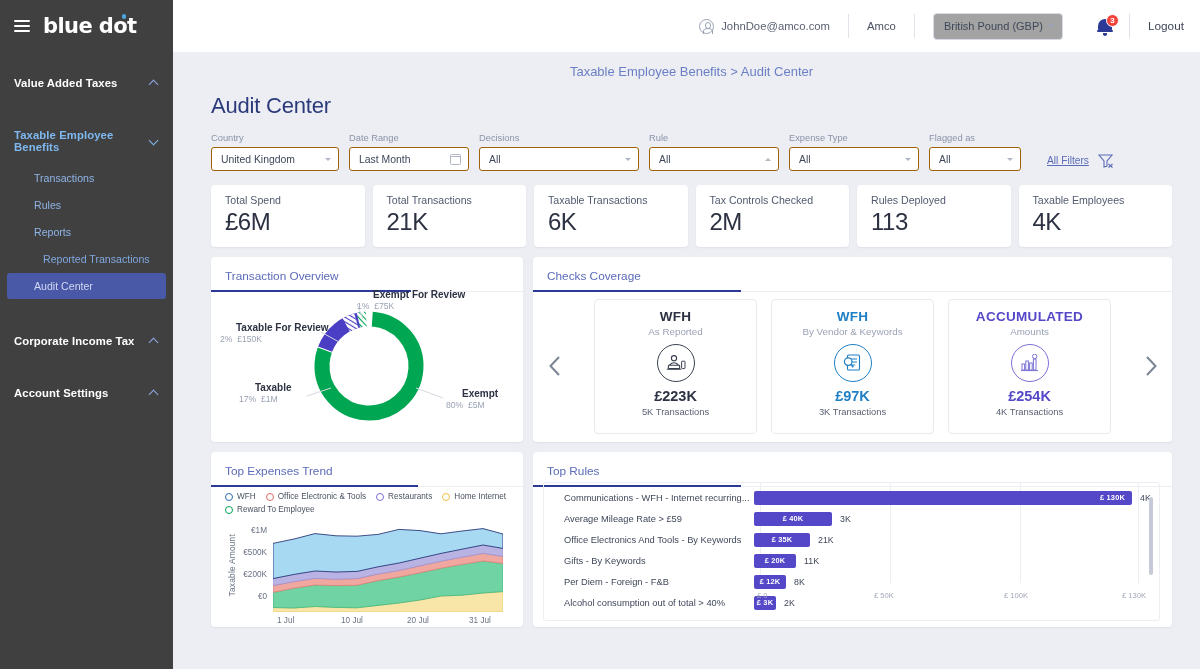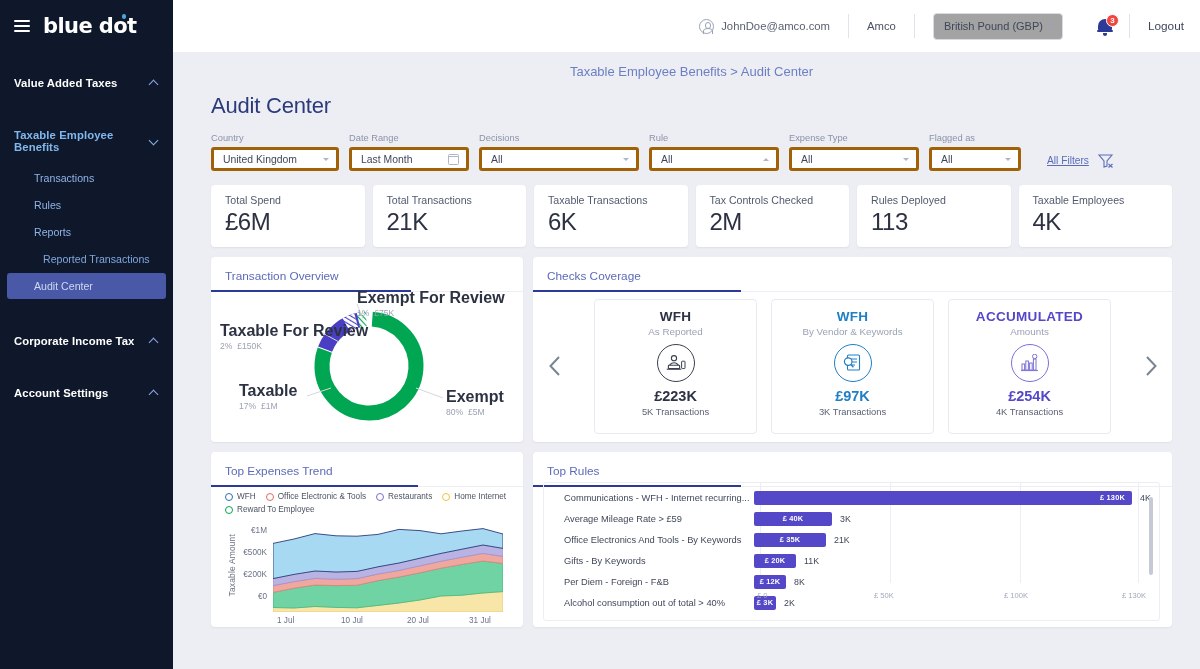--- a/index.html
+++ b/index.html
@@ -7,21 +7,21 @@
     width: 1200px; height: 669px;
     background: #ffffff;
     font-family: "Liberation Sans", sans-serif;
     overflow: hidden;
   }
   #app { position: relative; width: 1200px; height: 669px; display: flex; }
 
   
   #sidebar {
     width: 173px; height: 669px; flex: 0 0 173px;
-    background: #0f172a;
+    background: #404040;
     display: flex; flex-direction: column;
     position: relative; z-index: 5;
   }
   .logo-row { height: 52px; display: flex; align-items: center; padding-left: 14px; gap: 13px; }
   .hamburger { width: 16px; display: flex; flex-direction: column; gap: 3px; cursor: pointer; }
   .hamburger i { display: block; height: 1.7px; background: #ffffff; border-radius: 1px; }
   .logo-text {
     color: #ffffff; font-size: 21px; font-weight: 700; letter-spacing: -0.6px;
     position: relative; font-family: "DejaVu Sans", sans-serif;
   }
@@ -104,21 +104,21 @@
 
   
   #content { flex: 1; padding: 12px 28px 0 38px; overflow: hidden; }
   .breadcrumb { font-size: 13px; color: #6b7fc4; margin-bottom: 14px; cursor: pointer; text-align: center; }
   .page-title { font-size: 22px; color: #2b3a7a; font-weight: 400; letter-spacing: -0.2px; margin-bottom: 14px; }
 
   .filters { display: flex; align-items: flex-end; gap: 0px; margin-bottom: 14px; }
   .filter { margin-right: 10px; }
   .filter-label { font-size: 9.3px; color: #8b93a8; margin-bottom: 4px; }
   .filter-box {
-    height: 24px; background: #fff; border: 3px solid #a16207; border-radius: 3px;
+    height: 24px; background: #fff; border: 1px solid #a16207; border-radius: 3px;
     display: flex; align-items: center; justify-content: space-between;
     padding: 0 7px 0 9px; cursor: pointer;
   }
   .filter-box .v { font-size: 10.4px; color: #3f4759; white-space: nowrap; overflow: hidden; }
   .w-country { width: 128px; } .w-date { width: 120px; } .w-dec { width: 160px; }
   .w-rule { width: 130px; } .w-exp { width: 130px; } .w-flag { width: 92px; }
   .cal-ico { width: 11px; height: 11px; border: 1.2px solid #b0b6c4; border-radius: 1.5px; position: relative; flex: 0 0 11px; }
   .cal-ico::before { content: ""; position: absolute; left: -1.2px; top: 1.4px; width: 11px; height: 1.3px; background: #b0b6c4; }
   .caret-sm { width: 0; height: 0; border-left: 3px solid transparent; border-right: 3px solid transparent; border-top: 3.5px solid #b0b6c4; flex: 0 0 6px; }
   .caret-sm.up { border-top: none; border-bottom: 3.5px solid #b0b6c4; }
@@ -143,21 +143,21 @@
   .panel-hr { position: absolute; left: 0; right: 0; bottom: 0; height: 1px; background: #eceef3; }
 
   #panel-transaction { width: 312px; height: 185px; }
   #panel-checks { flex: 1; height: 185px; }
   #panel-trend { width: 312px; height: 175px; }
   #panel-rules { flex: 1; height: 175px; }
 
   
   .donut-wrap { position: relative; height: 148px; }
   .donut-label { position: absolute; }
-  .dl-title { font-size: 16px; color: #2d3243; font-weight: 700; white-space: nowrap; }
+  .dl-title { font-size: 10px; color: #2d3243; font-weight: 700; white-space: nowrap; margin-left: 16px; }
   .dl-sub { font-size: 8.6px; color: #9aa2b4; white-space: nowrap; margin-top: 1px; }
 
   
   .cc-body { display: flex; align-items: center; height: 148px; padding: 0 4px; }
   .cc-arrow { width: 34px; display: flex; align-items: center; justify-content: center; cursor: pointer; flex: 0 0 34px; }
   .cc-cards { flex: 1; display: flex; gap: 14px; justify-content: center; align-items: center; }
   .cc-card {
     width: 163px; height: 135px; border: 1px solid #e8eaf0; border-radius: 4px;
     display: flex; flex-direction: column; align-items: center; padding-top: 9px;
     background: #fff; cursor: pointer;
@@ -589,21 +589,21 @@
                   <div class="rule-bar" style="width:78px">
                     <span>£ 40K</span>
                   </div>
                   <div class="rule-count">3K</div>
                 </div>
               </div>
 
               <div class="rule-row">
                 <div class="rule-name">Office Electronics And Tools - By Keywords</div>
                 <div class="rule-bar-area">
-                  <div class="rule-bar" style="width:72px">
+                  <div class="rule-bar" style="width:56px">
                     <span>£ 35K</span>
                   </div>
                   <div class="rule-count">21K</div>
                 </div>
               </div>
 
               <div class="rule-row">
                 <div class="rule-name">Gifts - By Keywords</div>
                 <div class="rule-bar-area">
                   <div class="rule-bar" style="width:42px">

